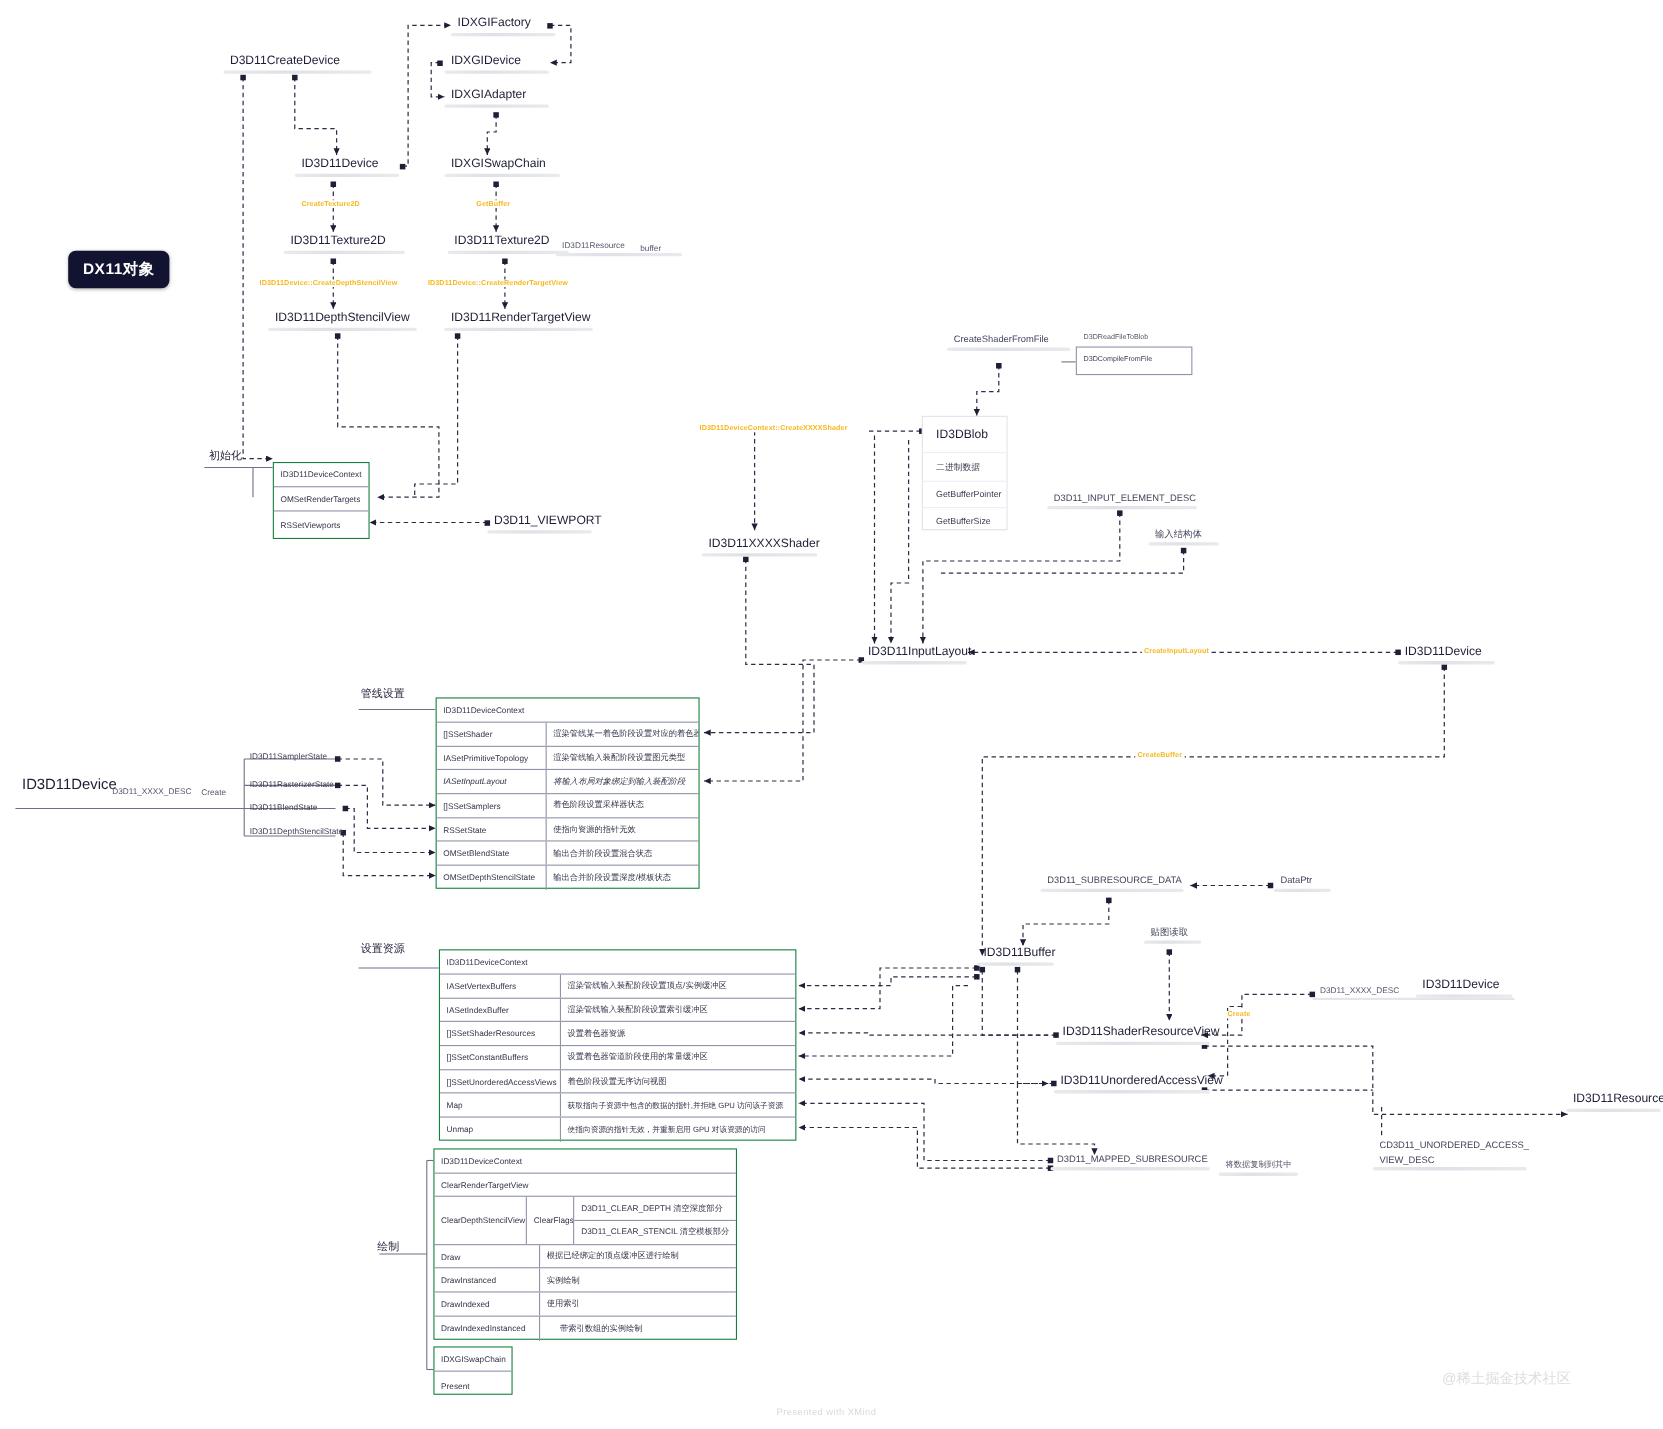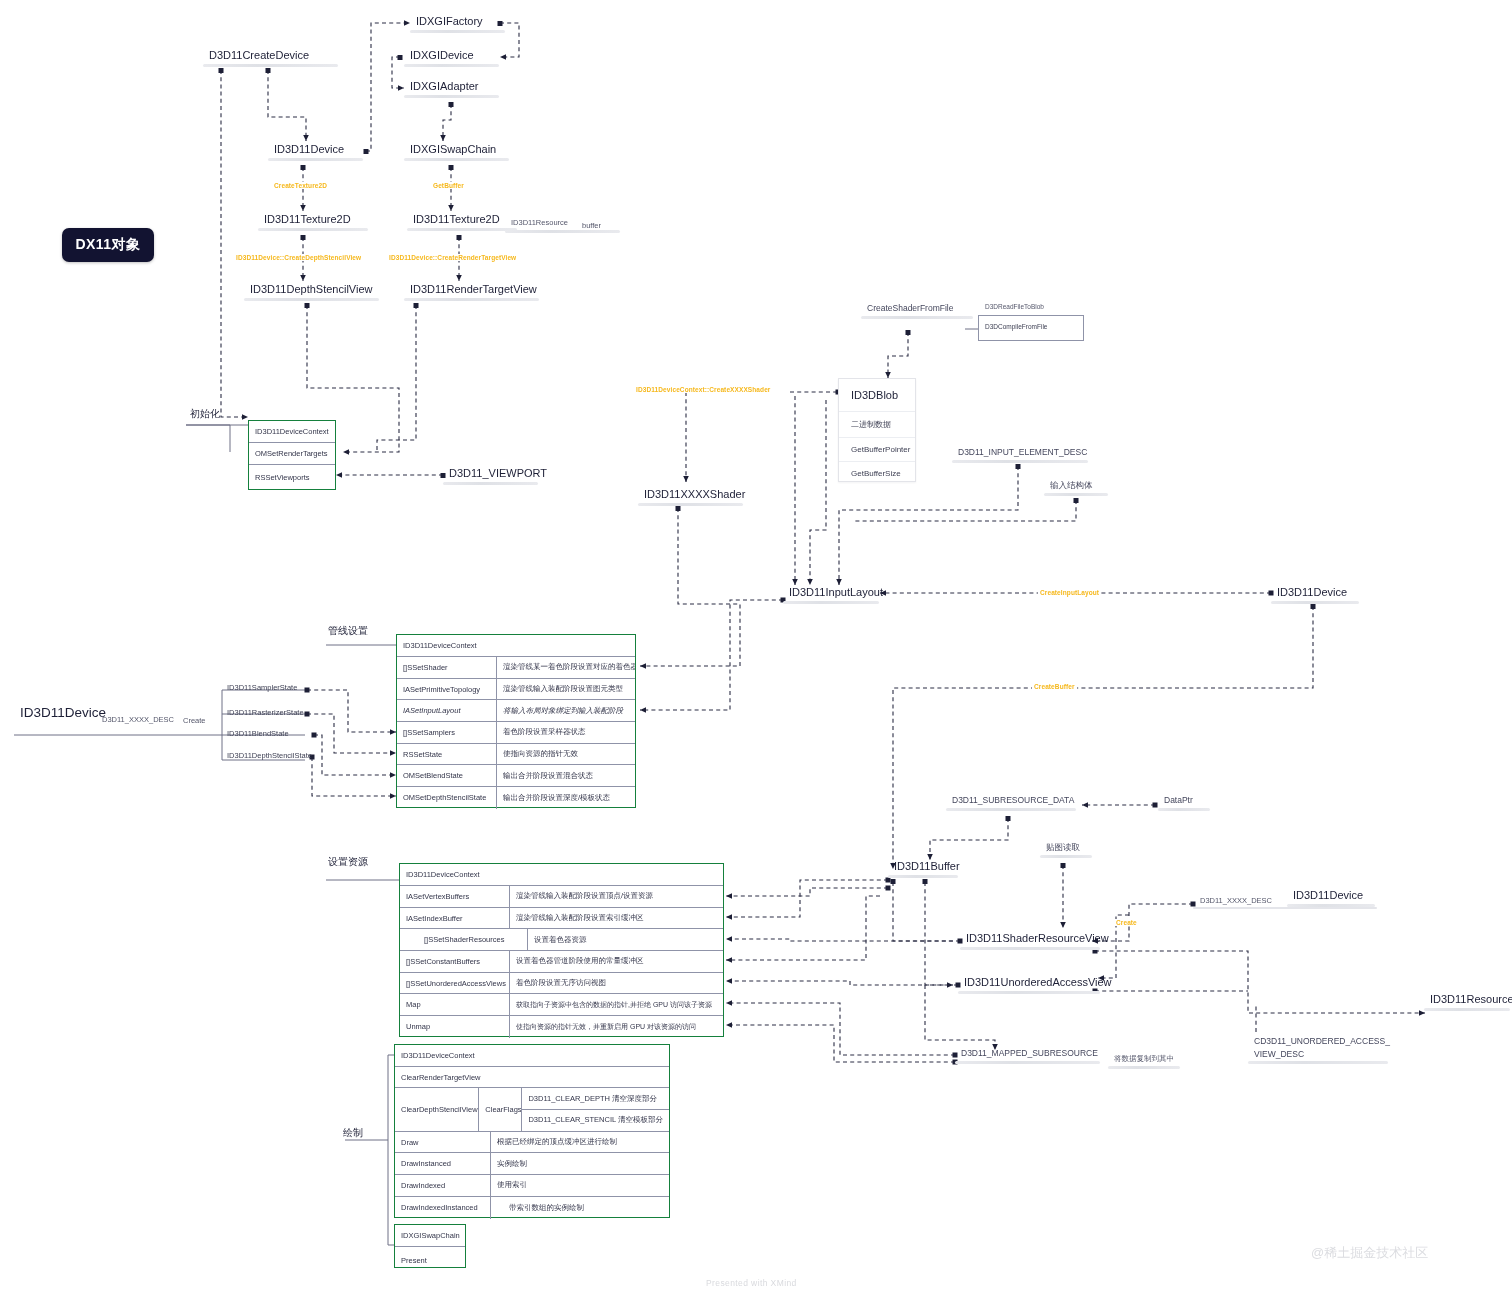--- a/index.html
+++ b/index.html
@@ -494,28 +494,28 @@
   <div style="position:absolute;left:227px;top:751px;font-size:7.5px;color:#3c3e52;">ID3D11DepthStencilState</div>
 
   <div class="branch" style="left:328px;top:855px;text-align:center;">设置资源</div>
 
   <div class="boxtable" style="left:399px;top:863px;width:325px;height:174px;">
     <div class="boxrow" style="height:22px;">
       <div class="cell head" style="flex:1;">ID3D11DeviceContext</div>
     </div>
     <div class="boxrow" style="height:21.7px;">
       <div class="cell sep" style="width:110px;">IASetVertexBuffers</div>
-      <div class="cell" style="flex:1;">渲染管线输入装配阶段设置顶点/设置资源</div>
+      <div class="cell" style="flex:1;">渲染管线输入装配阶段设置顶点/实例缓冲区</div>
     </div>
     <div class="boxrow" style="height:21.7px;">
       <div class="cell sep" style="width:110px;">IASetIndexBuffer</div>
       <div class="cell" style="flex:1;">渲染管线输入装配阶段设置索引缓冲区</div>
     </div>
     <div class="boxrow" style="height:21.7px;">
-      <div class="cell sep" style="width:110px;margin-left:18px;">[]SSetShaderResources</div>
+      <div class="cell sep" style="width:110px;">[]SSetShaderResources</div>
       <div class="cell" style="flex:1;">设置着色器资源</div>
     </div>
     <div class="boxrow" style="height:21.7px;">
       <div class="cell sep" style="width:110px;">[]SSetConstantBuffers</div>
       <div class="cell" style="flex:1;">设置着色器管道阶段使用的常量缓冲区</div>
     </div>
     <div class="boxrow" style="height:21.7px;">
       <div class="cell sep" style="width:110px;">[]SSetUnorderedAccessViews</div>
       <div class="cell" style="flex:1;">着色阶段设置无序访问视图</div>
     </div>

